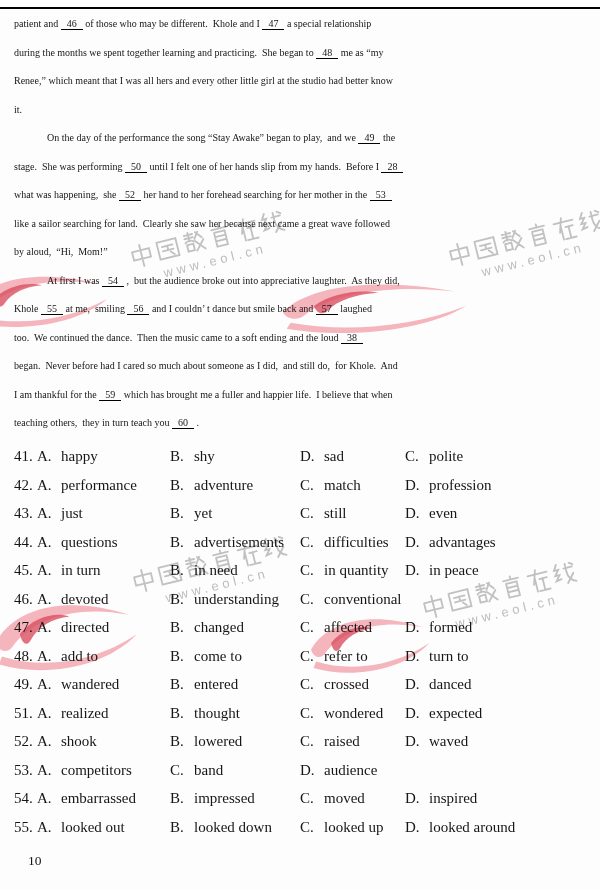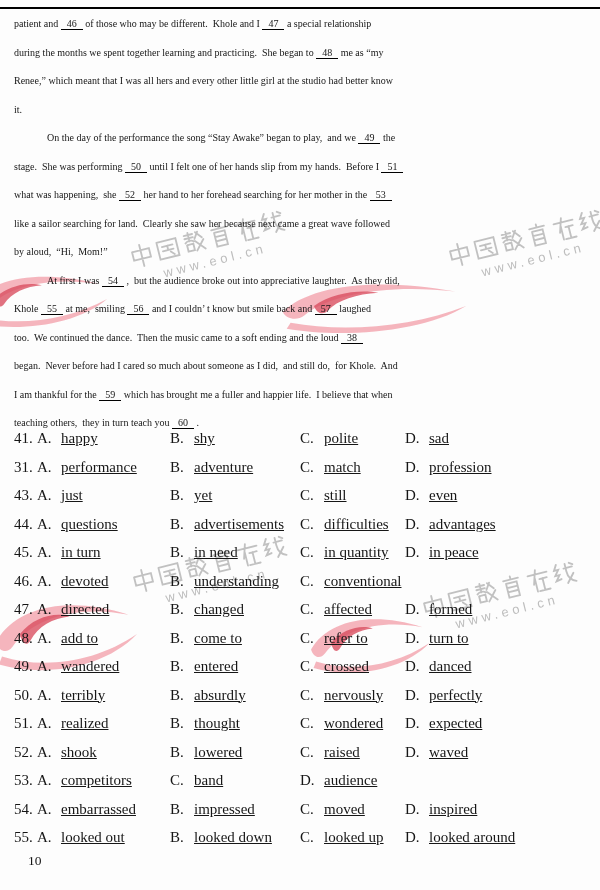--- a/index.html
+++ b/index.html
@@ -8,21 +8,21 @@
     background:#fdfdfd;color:#161616;
     font-family:"Liberation Serif","DejaVu Serif",serif;
   }
   .top-rule{position:absolute;left:0;top:7px;width:600px;height:2px;background:#000;z-index:1;}
   
   #passage{position:absolute;left:14px;top:10px;width:580px;z-index:1;}
   .p-line{height:28.5px;line-height:28.5px;font-size:10px;white-space:pre;}
   .p-line.indent{padding-left:33px;}
   .blank{border-bottom:1.4px solid #000;padding:0 6px;white-space:pre;}
   
-  #questions{position:absolute;left:14px;top:424px;width:582px;z-index:1;text-decoration:underline;}
+  #questions{position:absolute;left:14px;top:442px;width:582px;z-index:1;}
   .q-row{display:grid;grid-template-columns:156px 130px 105px 1fr;height:28.5px;line-height:28.5px;font-size:15px;}
   .q-cell{white-space:pre;overflow:visible;}
   .q-num{display:inline-block;min-width:23px;}
   .q-letter{display:inline-block;min-width:24px;}
   .page-num{position:absolute;left:4px;top:853px;font-size:13.5px;z-index:1;margin-left:24px;}
   
   .wm-layer{position:absolute;left:0;top:0;width:600px;height:890px;z-index:0;}
   .wm-logo{position:absolute;}
   .wm-text{position:absolute;transform:rotate(-14deg);transform-origin:0 0;}
   .wm-cn{display:flex;gap:1px;height:26px;}
@@ -146,40 +146,40 @@
       <div class="wm-url">www.eol.cn</div>
     </div>
   </div>
 <div class="top-rule"></div>
 <div id="passage">
     <div class="p-line"><span>patient and </span><span class="blank">46</span><span> of those who may be different.  Khole and I </span><span class="blank">47</span><span> a special relationship</span></div>
     <div class="p-line"><span>during the months we spent together learning and practicing.  She began to </span><span class="blank">48</span><span> me as “my</span></div>
     <div class="p-line"><span>Renee,” which meant that I was all hers and every other little girl at the studio had better know</span></div>
     <div class="p-line"><span>it.</span></div>
     <div class="p-line indent"><span>On the day of the performance the song “Stay Awake” began to play,  and we </span><span class="blank">49</span><span> the</span></div>
-    <div class="p-line"><span>stage.  She was performing </span><span class="blank">50</span><span> until I felt one of her hands slip from my hands.  Before I </span><span class="blank">51</span></div>
+    <div class="p-line"><span>stage.  She was performing </span><span class="blank">50</span><span> until I felt one of her hands slip from my hands.  Before I </span><span class="blank">28</span></div>
     <div class="p-line"><span>what was happening,  she </span><span class="blank">52</span><span> her hand to her forehead searching for her mother in the </span><span class="blank">53</span></div>
     <div class="p-line"><span>like a sailor searching for land.  Clearly she saw her because next came a great wave followed</span></div>
     <div class="p-line"><span>by aloud,  “Hi,  Mom!”</span></div>
     <div class="p-line indent"><span>At first I was </span><span class="blank">54</span><span> ,  but the audience broke out into appreciative laughter.  As they did,</span></div>
-    <div class="p-line"><span>Khole </span><span class="blank">55</span><span> at me,  smiling </span><span class="blank">56</span><span> and I couldn’ t know but smile back and </span><span class="blank">57</span><span> laughed</span></div>
+    <div class="p-line"><span>Khole </span><span class="blank">55</span><span> at me,  smiling </span><span class="blank">56</span><span> and I couldn’ t dance but smile back and </span><span class="blank">57</span><span> laughed</span></div>
     <div class="p-line"><span>too.  We continued the dance.  Then the music came to a soft ending and the loud </span><span class="blank">38</span></div>
     <div class="p-line"><span>began.  Never before had I cared so much about someone as I did,  and still do,  for Khole.  And</span></div>
     <div class="p-line"><span>I am thankful for the </span><span class="blank">59</span><span> which has brought me a fuller and happier life.  I believe that when</span></div>
     <div class="p-line"><span>teaching others,  they in turn teach you </span><span class="blank">60</span><span> .</span></div>
   </div>
 <div id="questions">
     <div class="q-row">
       <span class="q-cell"><span class="q-num">41.</span><span class="q-letter">A.</span><span>happy</span></span>
       <span class="q-cell"><span class="q-letter">B.</span><span>shy</span></span>
+      <span class="q-cell"><span class="q-letter">D.</span><span>sad</span></span>
       <span class="q-cell"><span class="q-letter">C.</span><span>polite</span></span>
-      <span class="q-cell"><span class="q-letter">D.</span><span>sad</span></span>
-    </div>
-    <div class="q-row">
-      <span class="q-cell"><span class="q-num">31.</span><span class="q-letter">A.</span><span>performance</span></span>
+    </div>
+    <div class="q-row">
+      <span class="q-cell"><span class="q-num">42.</span><span class="q-letter">A.</span><span>performance</span></span>
       <span class="q-cell"><span class="q-letter">B.</span><span>adventure</span></span>
       <span class="q-cell"><span class="q-letter">C.</span><span>match</span></span>
       <span class="q-cell"><span class="q-letter">D.</span><span>profession</span></span>
     </div>
     <div class="q-row">
       <span class="q-cell"><span class="q-num">43.</span><span class="q-letter">A.</span><span>just</span></span>
       <span class="q-cell"><span class="q-letter">B.</span><span>yet</span></span>
       <span class="q-cell"><span class="q-letter">C.</span><span>still</span></span>
       <span class="q-cell"><span class="q-letter">D.</span><span>even</span></span>
     </div>
@@ -212,26 +212,20 @@
       <span class="q-cell"><span class="q-letter">C.</span><span>refer to</span></span>
       <span class="q-cell"><span class="q-letter">D.</span><span>turn to</span></span>
     </div>
     <div class="q-row">
       <span class="q-cell"><span class="q-num">49.</span><span class="q-letter">A.</span><span>wandered</span></span>
       <span class="q-cell"><span class="q-letter">B.</span><span>entered</span></span>
       <span class="q-cell"><span class="q-letter">C.</span><span>crossed</span></span>
       <span class="q-cell"><span class="q-letter">D.</span><span>danced</span></span>
     </div>
     <div class="q-row">
-      <span class="q-cell"><span class="q-num">50.</span><span class="q-letter">A.</span><span>terribly</span></span>
-      <span class="q-cell"><span class="q-letter">B.</span><span>absurdly</span></span>
-      <span class="q-cell"><span class="q-letter">C.</span><span>nervously</span></span>
-      <span class="q-cell"><span class="q-letter">D.</span><span>perfectly</span></span>
-    </div>
-    <div class="q-row">
       <span class="q-cell"><span class="q-num">51.</span><span class="q-letter">A.</span><span>realized</span></span>
       <span class="q-cell"><span class="q-letter">B.</span><span>thought</span></span>
       <span class="q-cell"><span class="q-letter">C.</span><span>wondered</span></span>
       <span class="q-cell"><span class="q-letter">D.</span><span>expected</span></span>
     </div>
     <div class="q-row">
       <span class="q-cell"><span class="q-num">52.</span><span class="q-letter">A.</span><span>shook</span></span>
       <span class="q-cell"><span class="q-letter">B.</span><span>lowered</span></span>
       <span class="q-cell"><span class="q-letter">C.</span><span>raised</span></span>
       <span class="q-cell"><span class="q-letter">D.</span><span>waved</span></span>

